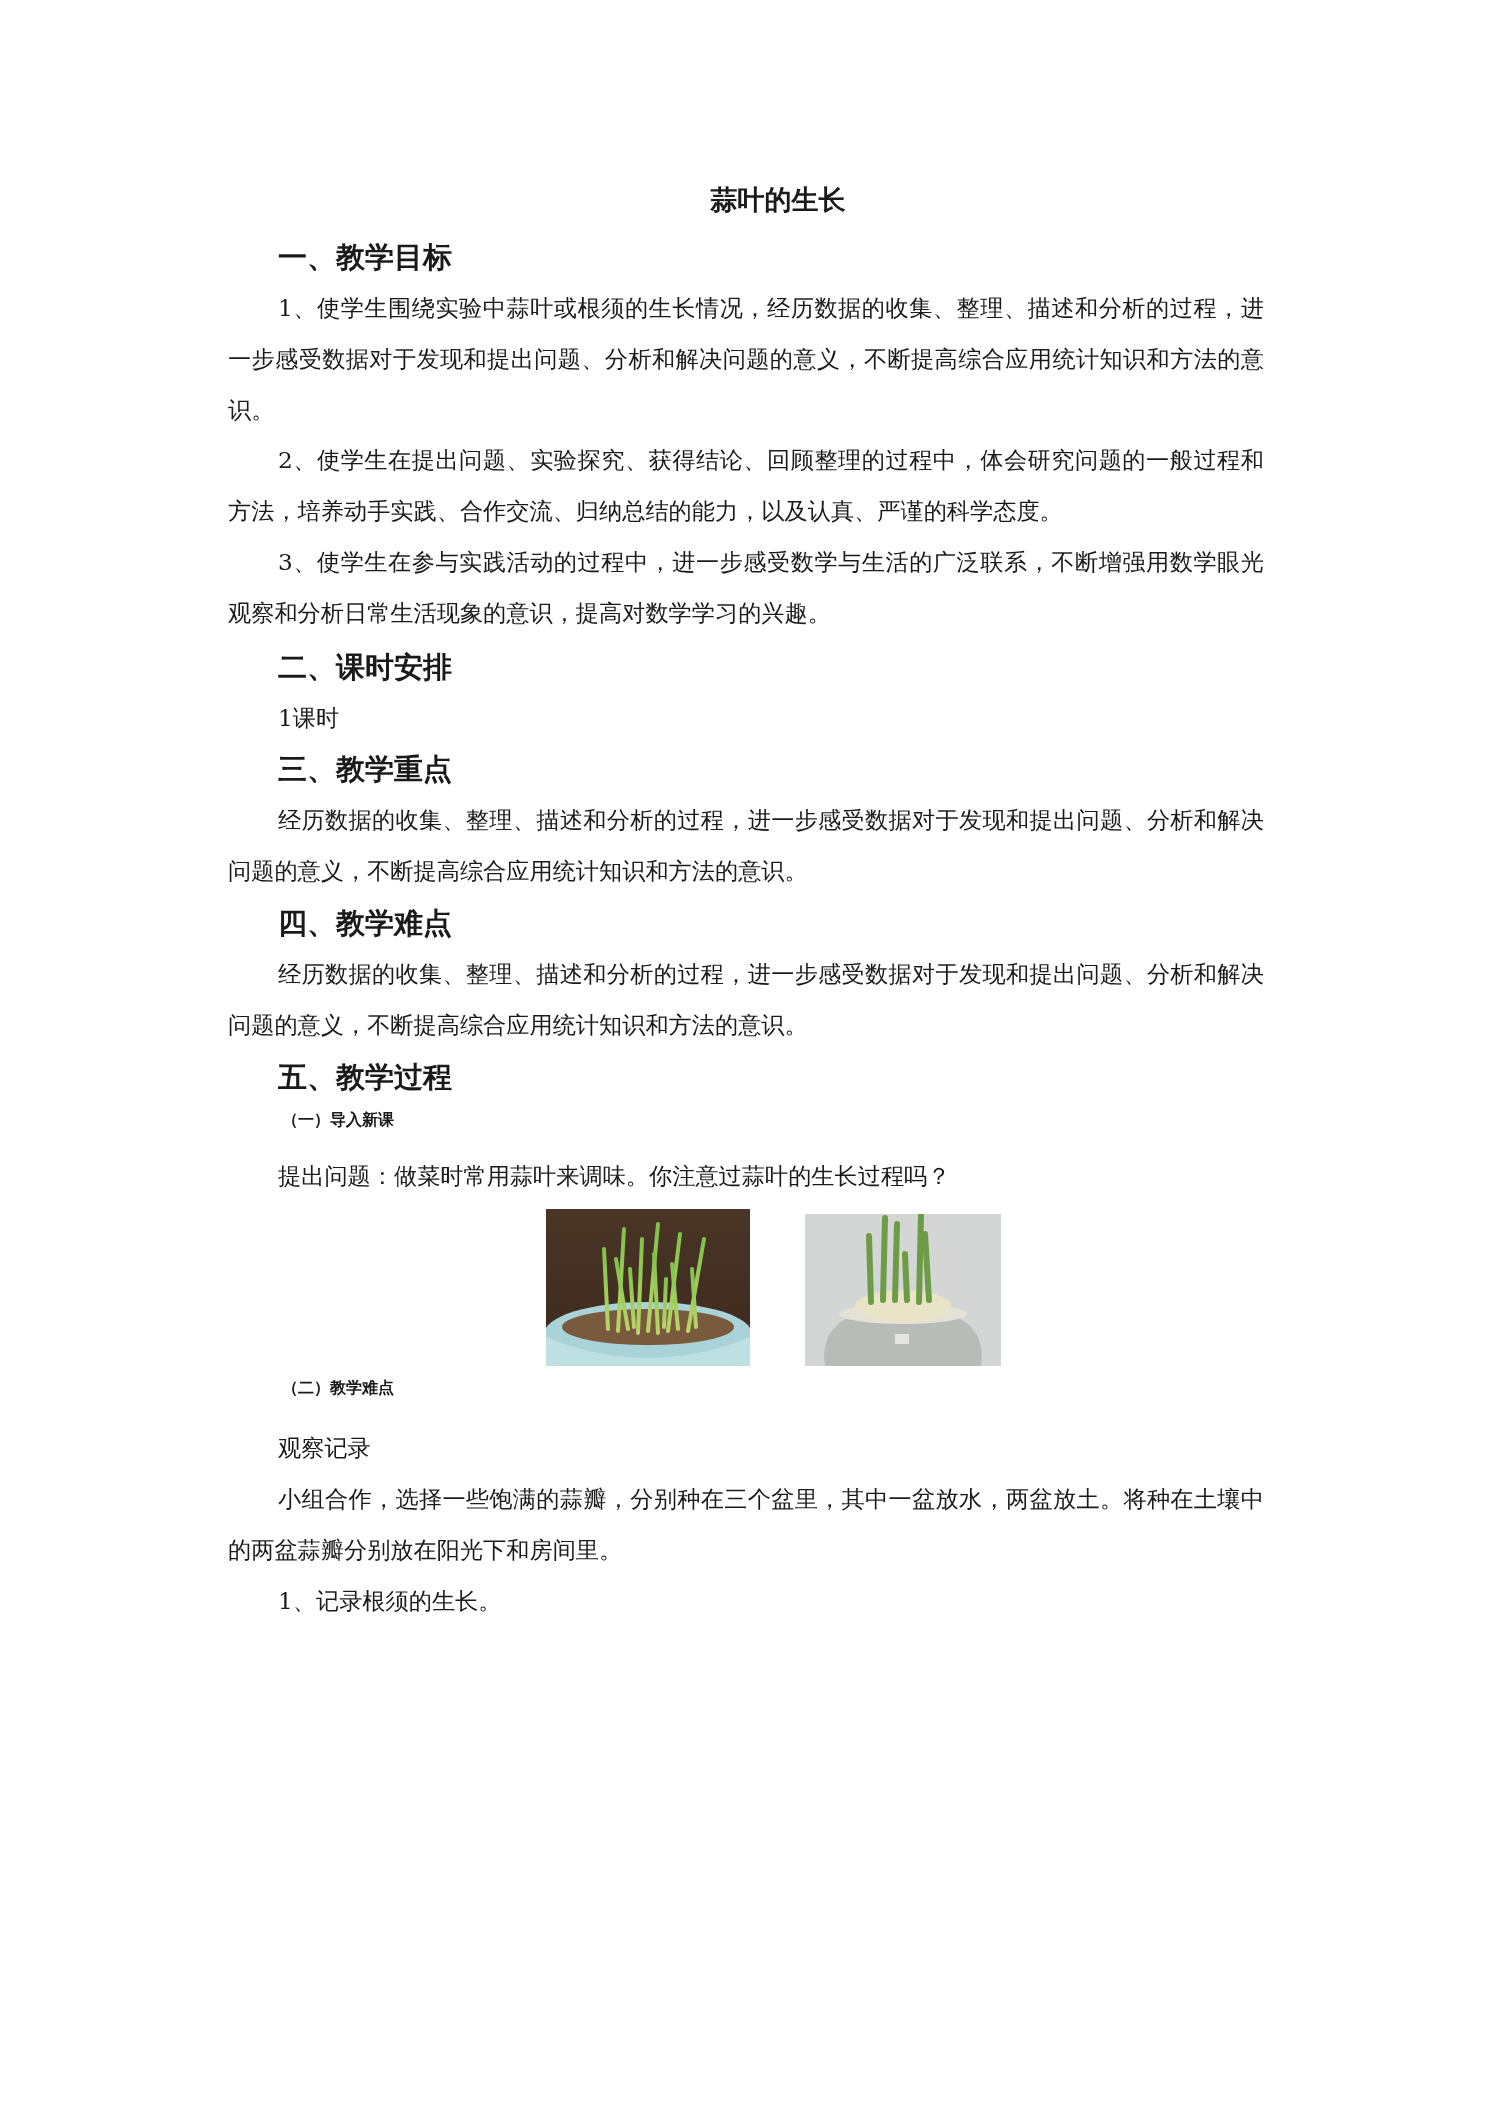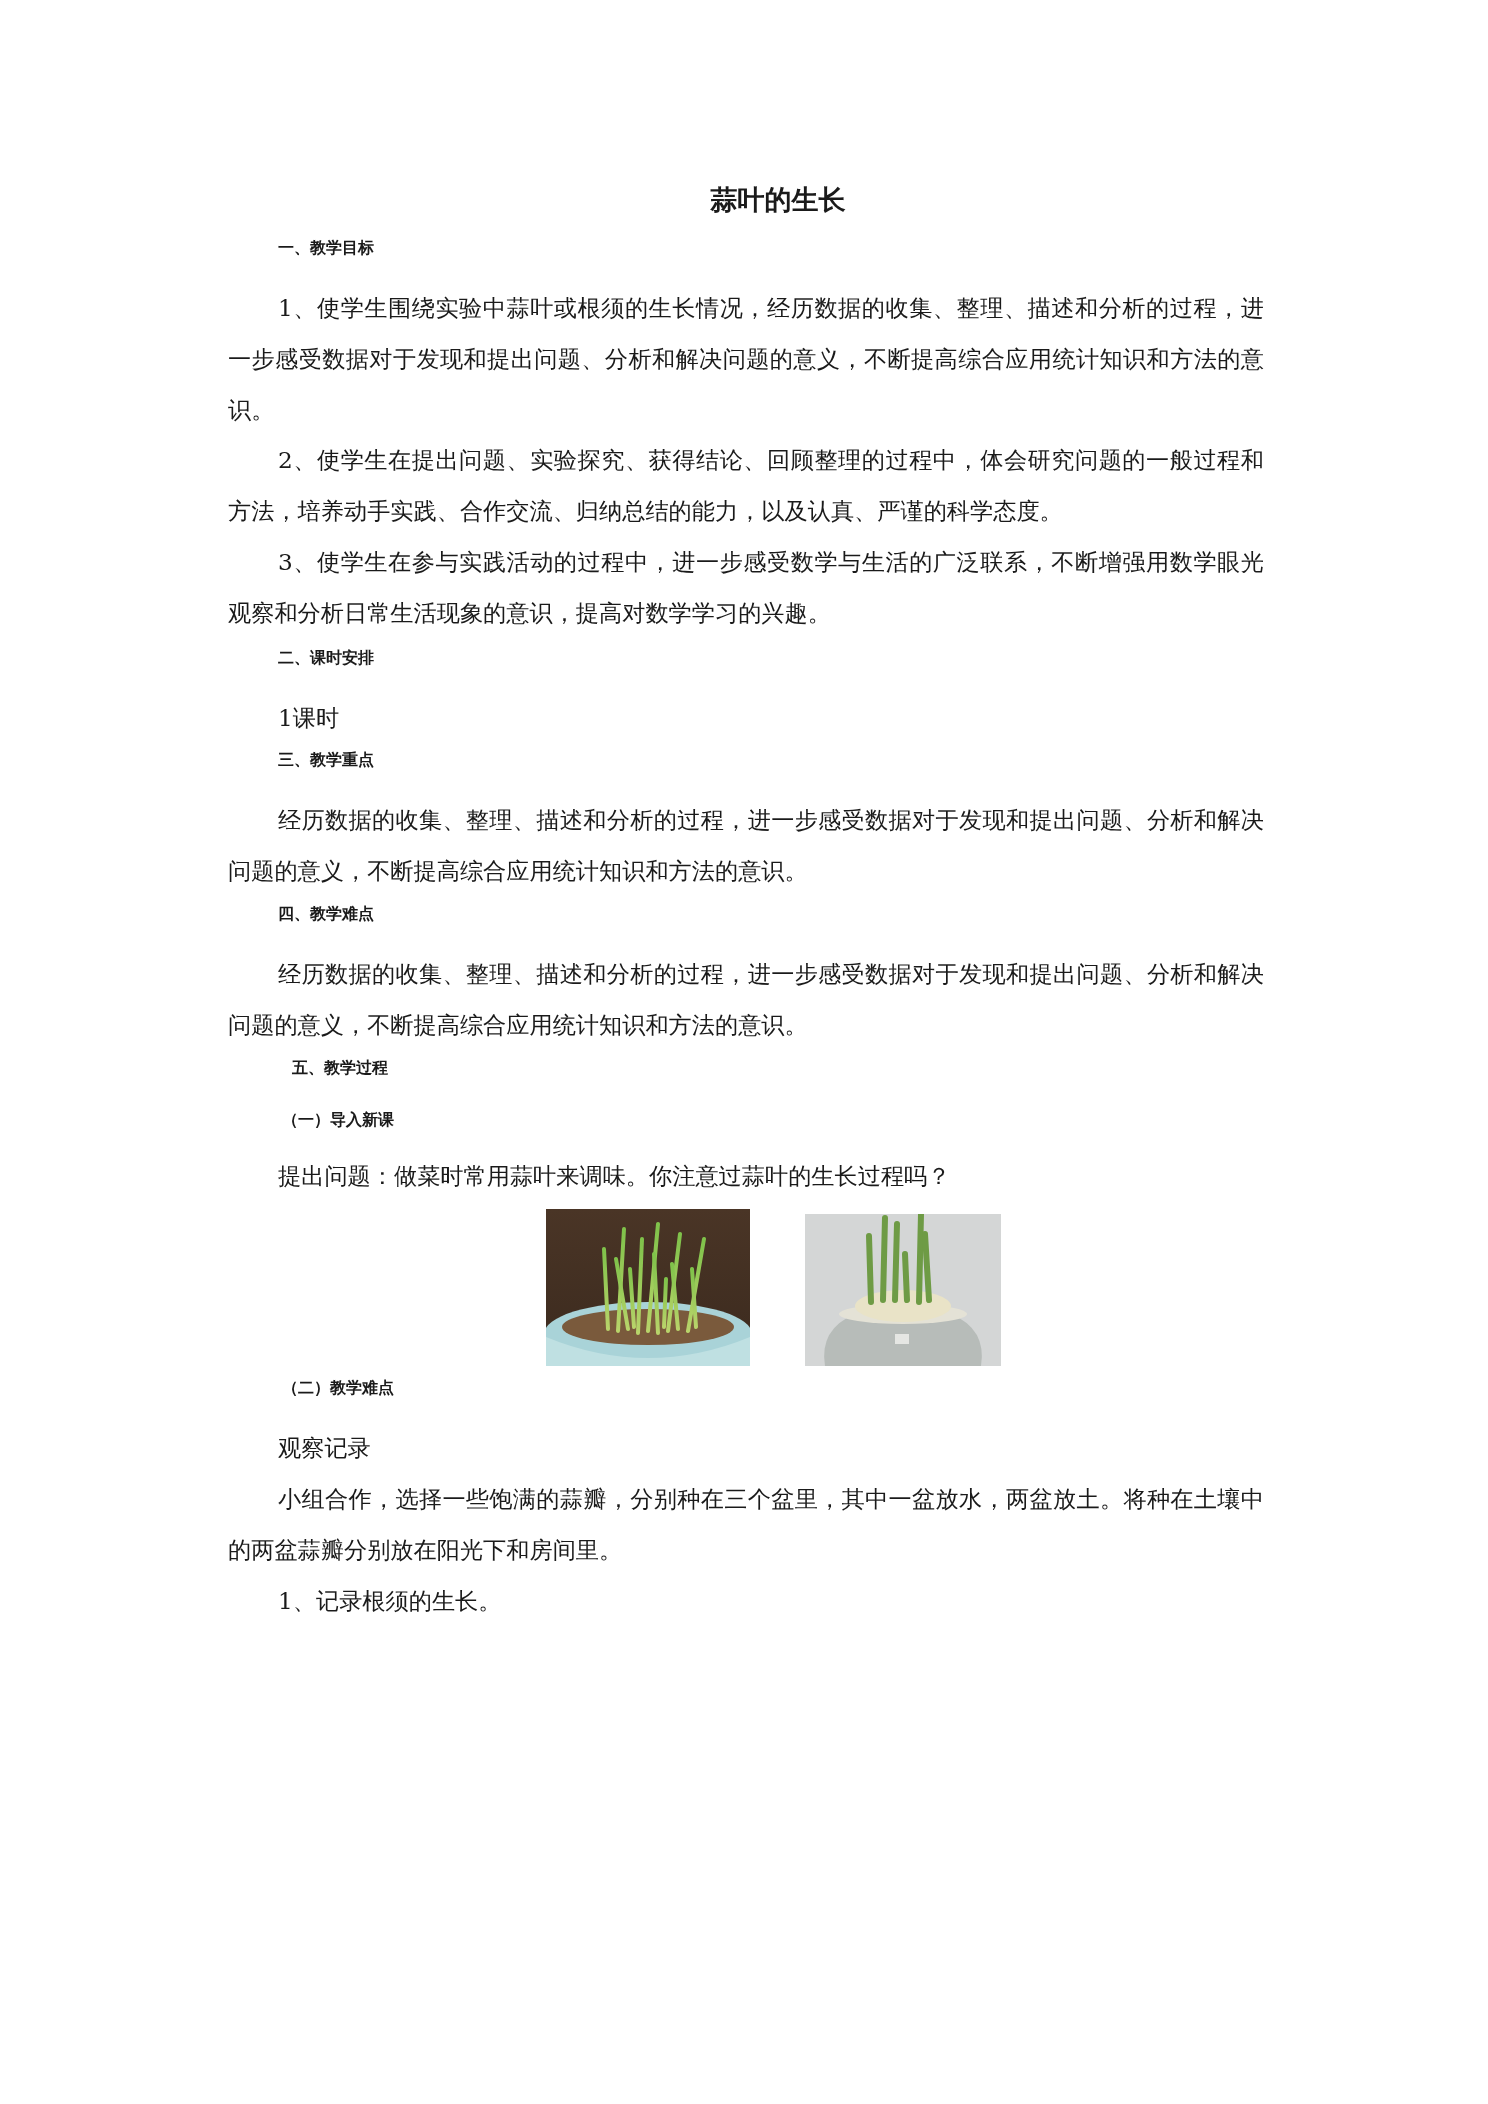--- a/index.html
+++ b/index.html
@@ -2,21 +2,21 @@
 <html><head>
   <meta charset="utf-8">
   <style>
     html, body { margin: 0; padding: 0; background: #ffffff; }
     body { width: 1488px; height: 2104px; position: relative; overflow: hidden;
       font-family: "DejaVu Serif", "Liberation Serif", serif; color: #1a1a1a; }
     .page { position: absolute; left: 0; top: 0; width: 1296px; height: 2104px; }
     .title { position: absolute; top: 182px; left: 0; width: 1556px; text-align: center;
       font-family: "DejaVu Sans", "Liberation Sans", sans-serif; font-weight: bold; font-size: 27px; letter-spacing: 0px; }
     .h { position: absolute; left: 278px; font-family: "DejaVu Sans", "Liberation Sans", sans-serif;
-      font-weight: bold; font-size: 16px; }
+      font-weight: bold; font-size: 29px; }
     .sub { position: absolute; left: 282px; font-family: "DejaVu Sans", "Liberation Sans", sans-serif;
       font-weight: bold; font-size: 16px; }
     .p { position: absolute; left: 228px; width: 1036px; font-size: 23.2px; line-height: 51px;
       text-indent: 50px; text-align: justify; text-align-last: left; }
     .img { position: absolute; overflow: hidden; }
     .img svg { display: block; width: 100%; height: 100%; }
   </style>
 </head>
 <body>
 
@@ -31,21 +31,21 @@
 
   <div class="h" style="top:648px;font-family:Liberation Mono, monospace;">二、课时安排</div>
   <div class="p" style="top:692px;">1课时</div>
 
   <div class="h" style="top:750px;">三、教学重点</div>
   <div class="p" style="top:794px;">经历数据的收集、整理、描述和分析的过程，进一步感受数据对于发现和提出问题、分析和解决问题的意义，不断提高综合应用统计知识和方法的意识。</div>
 
   <div class="h" style="top:904px;">四、教学难点</div>
   <div class="p" style="top:948px;">经历数据的收集、整理、描述和分析的过程，进一步感受数据对于发现和提出问题、分析和解决问题的意义，不断提高综合应用统计知识和方法的意识。</div>
 
-  <div class="h" style="top:1058px;margin-left:14px;">五、教学过程</div>
+  <div class="h" style="top:1058px;">五、教学过程</div>
   <div class="sub" style="top:1110px;">（一）导入新课</div>
   <div class="p" style="top:1150px;">提出问题：做菜时常用蒜叶来调味。你注意过蒜叶的生长过程吗？</div>
 
   <div class="img" style="left:546px; top:1209px; width:204px; height:157px;">
     <svg viewBox="0 0 204 157" preserveAspectRatio="none">
       <defs>
         <linearGradient id="bg1" x1="0" y1="0" x2="0" y2="1">
           <stop offset="0" stop-color="#4a3526"></stop>
           <stop offset="1" stop-color="#3b2a1e"></stop>
         </linearGradient>

